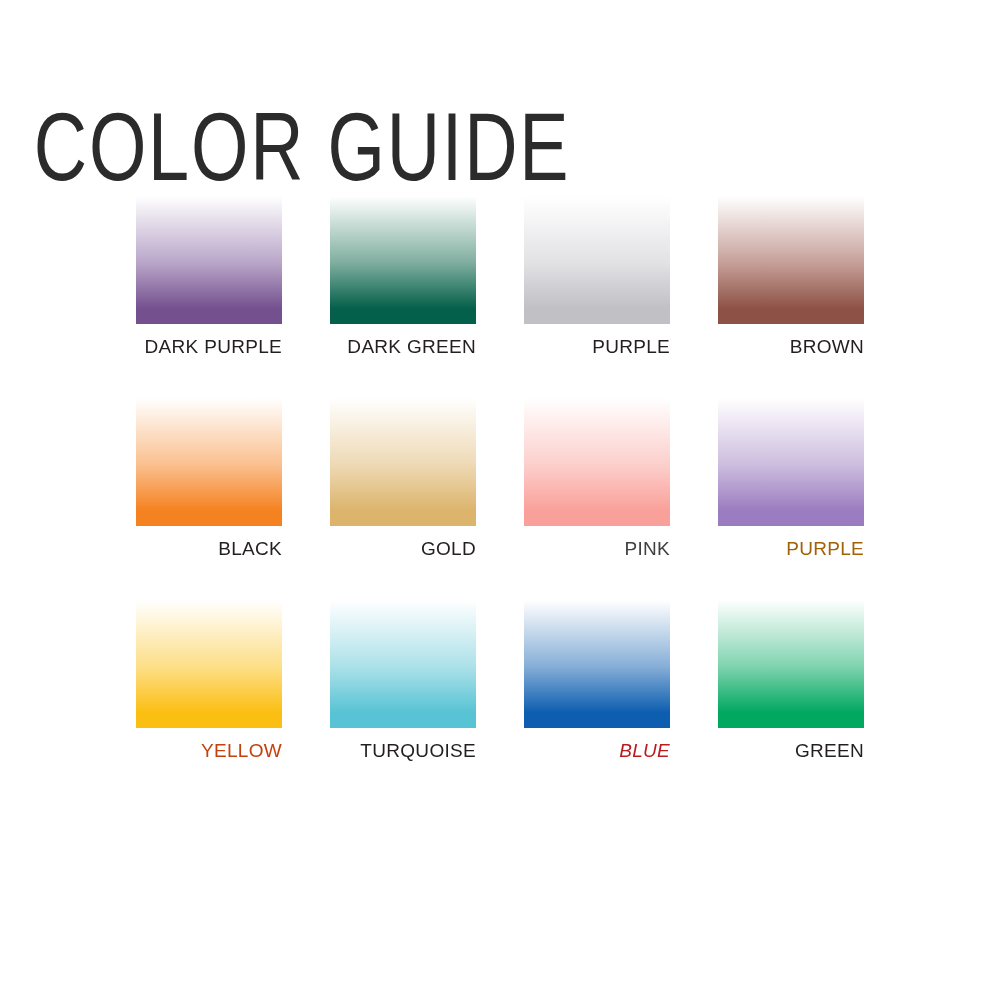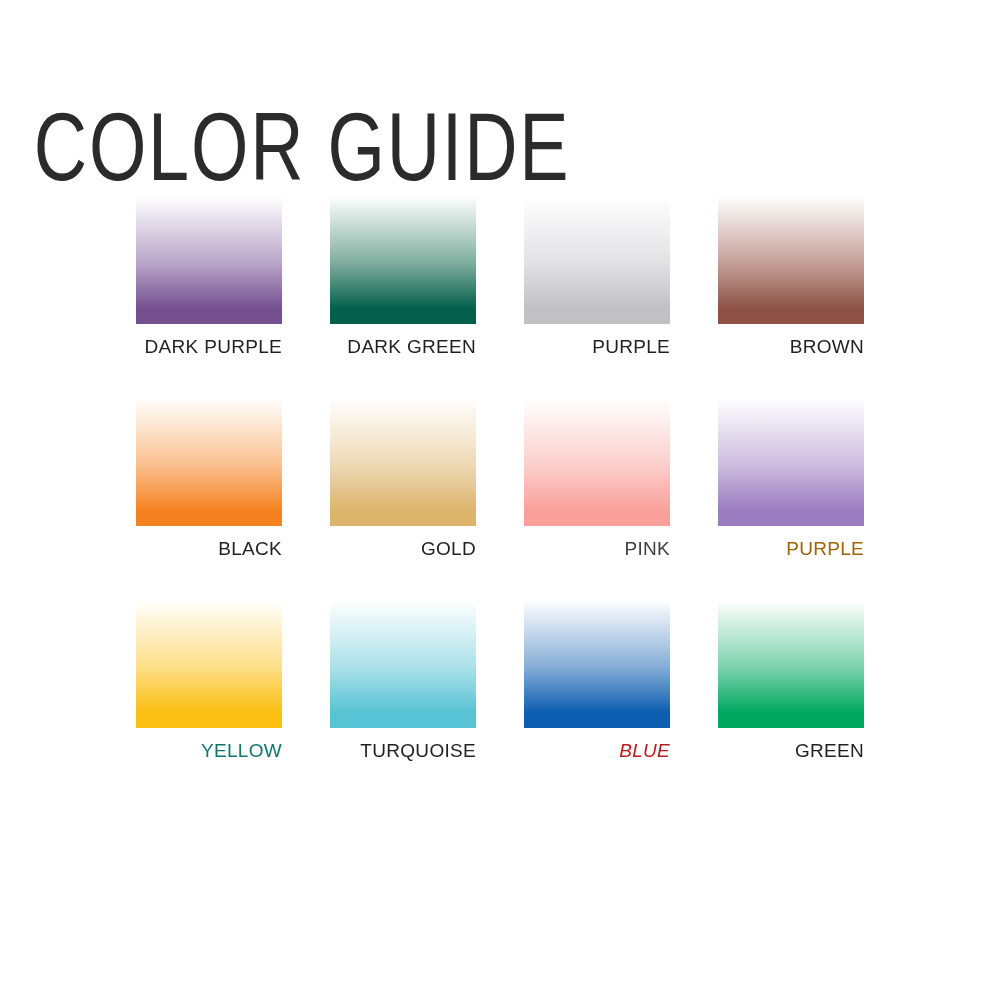--- a/index.html
+++ b/index.html
@@ -116,21 +116,21 @@
       <div class="swatch-cell">
         <span class="swatch-chip" style="background: linear-gradient(rgb(255, 255, 255) 0%, rgb(252, 207, 204) 52%, rgb(250, 160, 154) 88%, rgb(250, 160, 154) 100%);"></span>
         <span class="swatch-label" style="color: #404040;">PINK</span>
       </div>
       <div class="swatch-cell">
         <span class="swatch-chip" style="background: linear-gradient(rgb(255, 255, 255) 0%, rgb(205, 189, 223) 52%, rgb(155, 124, 192) 88%, rgb(155, 124, 192) 100%);"></span>
         <span class="swatch-label" style="color: #a16207;">PURPLE</span>
       </div>
       <div class="swatch-cell">
         <span class="swatch-chip" style="background: linear-gradient(rgb(255, 255, 255) 0%, rgb(253, 223, 136) 52%, rgb(251, 190, 18) 88%, rgb(251, 190, 18) 100%);"></span>
-        <span class="swatch-label" style="color: #0f766e;">YELLOW</span>
+        <span class="swatch-label" style="color: #c2410c;">YELLOW</span>
       </div>
       <div class="swatch-cell">
         <span class="swatch-chip" style="background: linear-gradient(rgb(255, 255, 255) 0%, rgb(172, 225, 233) 52%, rgb(88, 195, 212) 88%, rgb(88, 195, 212) 100%);"></span>
         <span class="swatch-label" style="color: rgb(35, 31, 32);">TURQUOISE</span>
       </div>
       <div class="swatch-cell">
         <span class="swatch-chip" style="background: linear-gradient(rgb(255, 255, 255) 0%, rgb(134, 174, 215) 52%, rgb(13, 94, 176) 88%, rgb(13, 94, 176) 100%);"></span>
         <span class="swatch-label" style="color: #b91c1c; font-style: italic;">BLUE</span>
       </div>
       <div class="swatch-cell">

